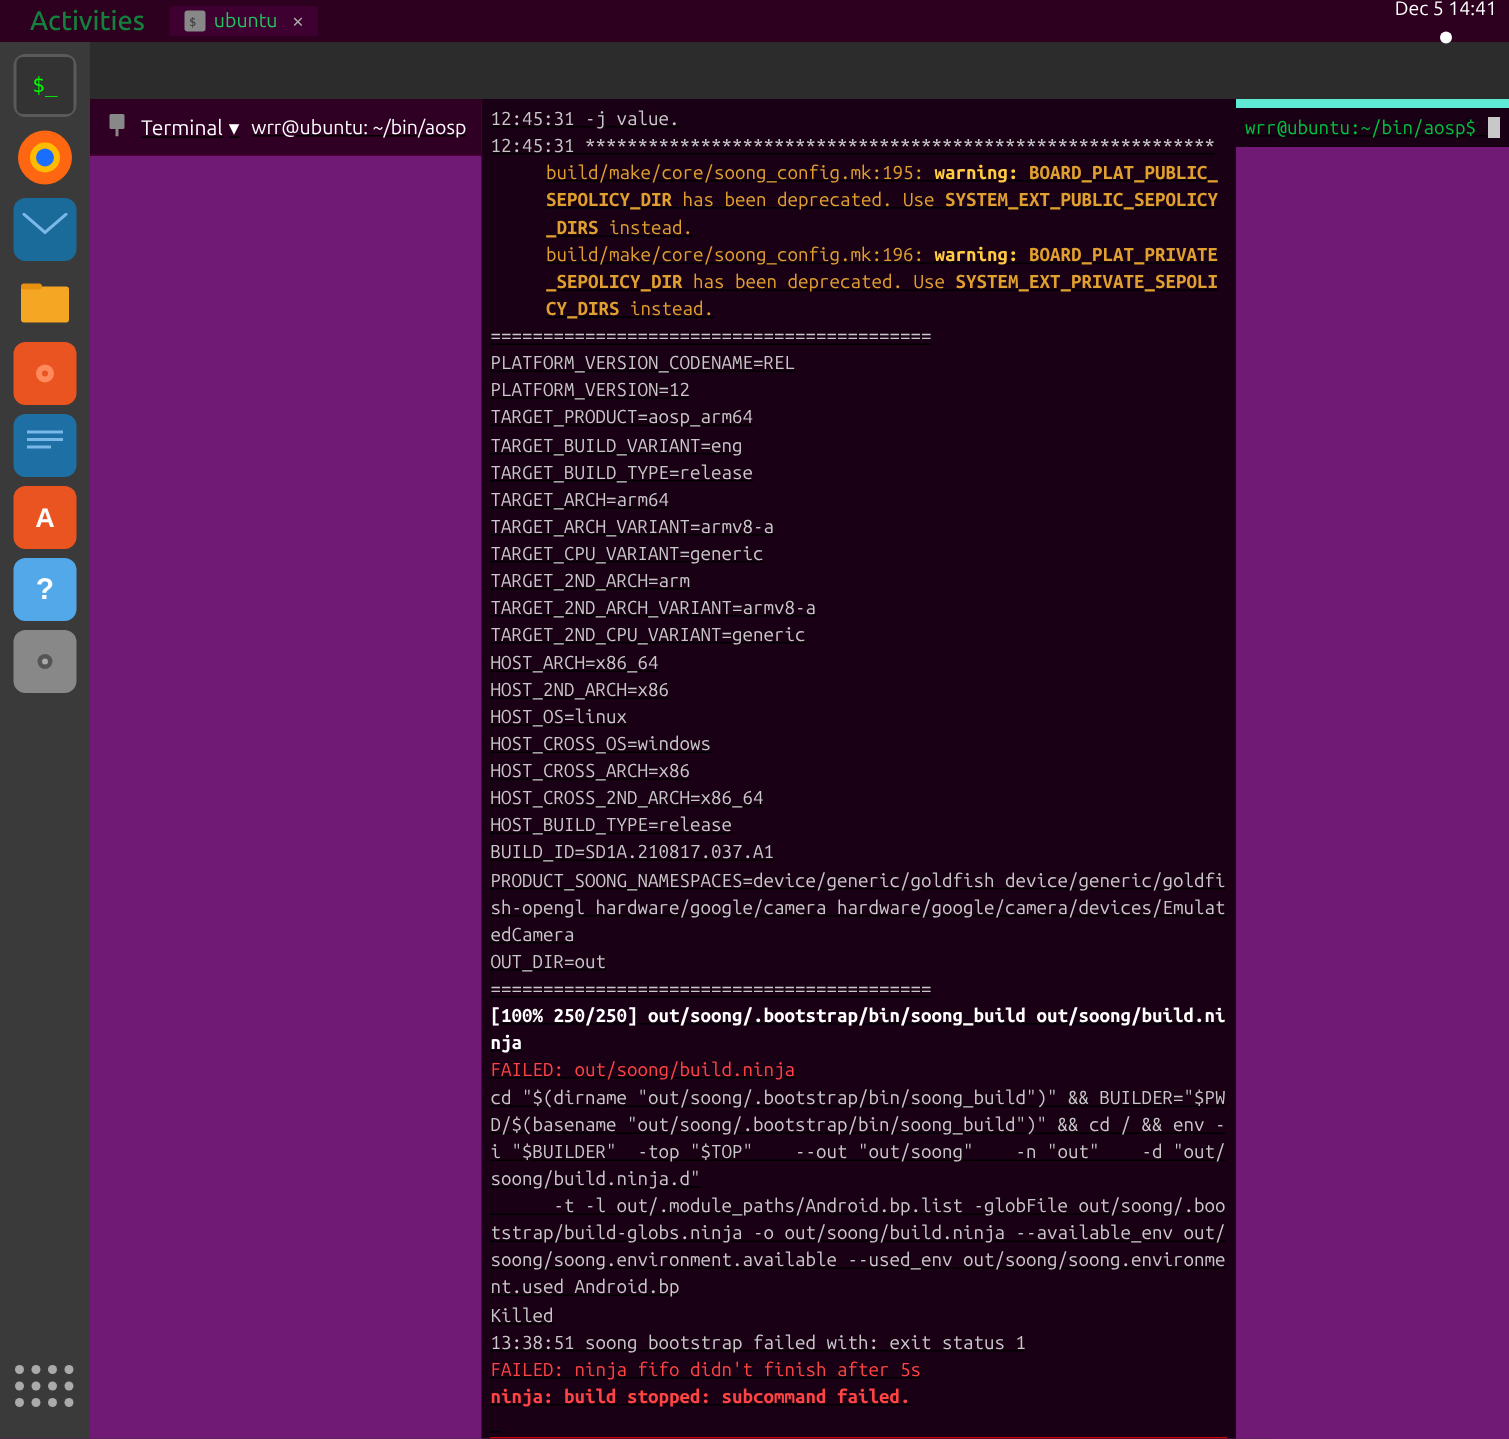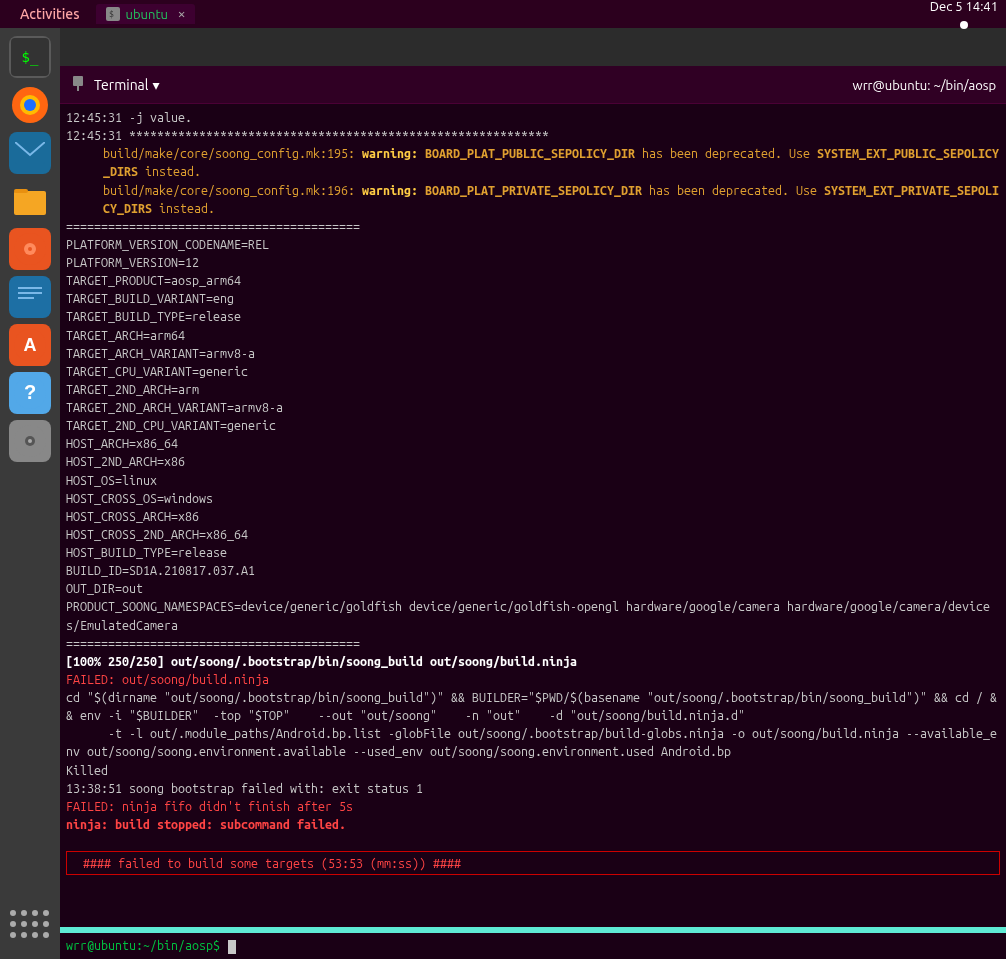--- a/index.html
+++ b/index.html
@@ -27,22 +27,22 @@
       z-index: 100;
     }
 
     #system-bar-left {
       display: flex;
       align-items: center;
       gap: 0;
     }
 
     #activities-btn {
-      color: #fca5a5;
-      font-size: 14px;
+      color: #15803d;
+      font-size: 18px;
       font-weight: 500;
       padding: 4px 12px;
       cursor: pointer;
       font-family: Ubuntu, sans-serif;
       text-align: right;
     }
 
     #window-tab {
       display: flex;
       align-items: center;
@@ -174,23 +174,24 @@
       flex: 1;
     }
 
     
     #terminal-window {
       position: absolute;
       top: 66px;
       left: 60px;
       width: calc(100% - 60px);
       height: calc(100% - 66px);
-      background: #f0abfc;
-      display: flex;
-      flex-direction: column;
+      background: #701a75;
+      display: flex;
+      flex-direction: row;
+      text-decoration: underline;
     }
 
     #terminal-titlebar {
       height: 38px;
       background: #300024;
       display: flex;
       align-items: center;
       padding: 0 10px;
       gap: 8px;
       border-bottom: 1px solid #4a0035;
@@ -437,22 +438,22 @@
     <div class="term-line term-white">TARGET_2ND_ARCH_VARIANT=armv8-a</div>
     <div class="term-line term-white">TARGET_2ND_CPU_VARIANT=generic</div>
     <div class="term-line term-white">HOST_ARCH=x86_64</div>
     <div class="term-line term-white">HOST_2ND_ARCH=x86</div>
     <div class="term-line term-white">HOST_OS=linux</div>
     <div class="term-line term-white">HOST_CROSS_OS=windows</div>
     <div class="term-line term-white">HOST_CROSS_ARCH=x86</div>
     <div class="term-line term-white">HOST_CROSS_2ND_ARCH=x86_64</div>
     <div class="term-line term-white">HOST_BUILD_TYPE=release</div>
     <div class="term-line term-white">BUILD_ID=SD1A.210817.037.A1</div>
+    <div class="term-line term-white">PRODUCT_SOONG_NAMESPACES=device/generic/goldfish device/generic/goldfish-opengl hardware/google/camera hardware/google/camera/devices/EmulatedCamera</div>
     <div class="term-line term-white">OUT_DIR=out</div>
-    <div class="term-line term-white">PRODUCT_SOONG_NAMESPACES=device/generic/goldfish device/generic/goldfish-opengl hardware/google/camera hardware/google/camera/devices/EmulatedCamera</div>
     <div class="term-line term-separator">==========================================</div>
     <div class="term-line term-bold-white"><span style="font-weight:bold;">[100% 250/250] out/soong/.bootstrap/bin/soong_build out/soong/build.ninja</span></div>
     <div class="term-line term-red">FAILED: out/soong/build.ninja</div>
     <div class="term-line term-white">cd "$(dirname "out/soong/.bootstrap/bin/soong_build")" &amp;&amp; BUILDER="$PWD/$(basename "out/soong/.bootstrap/bin/soong_build")" &amp;&amp; cd / &amp;&amp; env -i "$BUILDER"  -top "$TOP"    --out "out/soong"    -n "out"    -d "out/soong/build.ninja.d"<br>      -t -l out/.module_paths/Android.bp.list -globFile out/soong/.bootstrap/build-globs.ninja -o out/soong/build.ninja --available_env out/soong/soong.environment.available --used_env out/soong/soong.environment.used Android.bp</div>
     <div class="term-line term-white">Killed</div>
     <div class="term-line term-white">13:38:51 soong bootstrap failed with: exit status 1</div>
     <div class="term-line term-red">FAILED: ninja fifo didn't finish after 5s</div>
     <div class="term-line term-bold-red"><strong>ninja: build stopped: subcommand failed.</strong></div>
     <div class="term-line">&nbsp;</div>
     <div class="term-line" style="border: 1px solid #cc0000; color: #ff4444; padding: 2px 16px;">#### failed to build some targets (53:53 (mm:ss)) ####</div>

